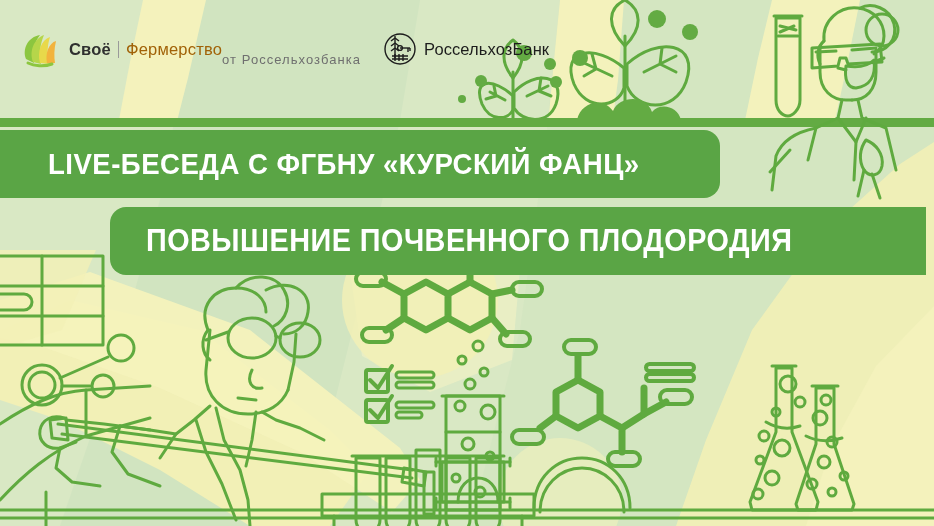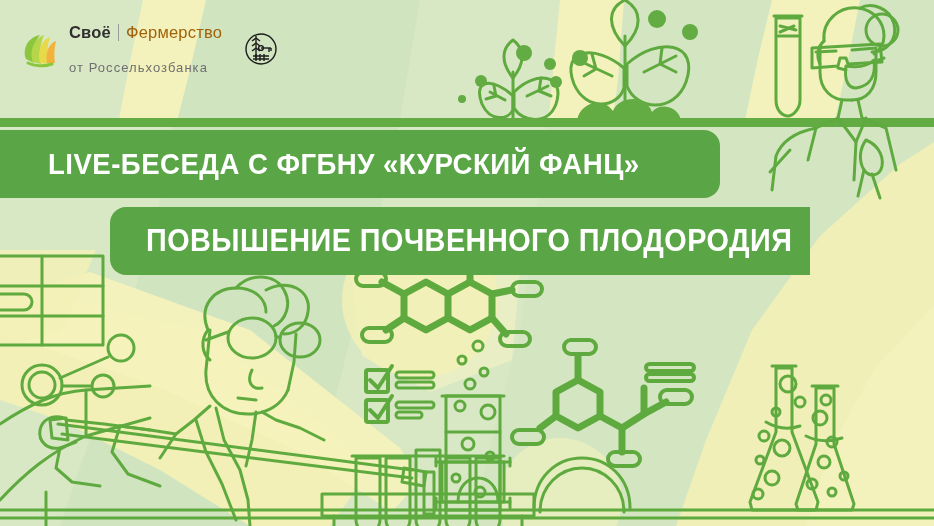--- a/index.html
+++ b/index.html
@@ -15,29 +15,29 @@
   .banner{
     position:absolute;background:#5aa545;display:flex;align-items:center;
     color:#fff;letter-spacing:.5px;white-space:nowrap;
   }
   #banner1{
     left:-20px;top:130px;height:68px;width:740px;
     border-radius:0 16px 16px 0;padding-left:68px;box-sizing:border-box;
   }
   #banner1 .btxt{font-size:30px;font-weight:700;transform:scaleX(.92);transform-origin:left center;}
   #banner2{
-    left:110px;top:207px;height:68px;width:700px;
+    left:110px;top:207px;height:68px;width:816px;
     border-radius:16px 0 0 16px;padding-left:36px;box-sizing:border-box;
   }
   #banner2 .btxt{font-size:31px;font-weight:700;transform:scaleX(.93);transform-origin:left center;}
 
   
   #logos{position:absolute;left:20px;top:27px;height:44px;display:flex;align-items:center;gap:22px;}
   .logo-svoe{display:flex;align-items:center;gap:9px;}
-  .svoe-texts{display:flex;flex-direction:column;justify-content:center;line-height:1;}
+  .svoe-texts{display:flex;flex-direction:row;justify-content:center;line-height:1;}
   .svoe-row1{display:flex;align-items:center;gap:7px;}
   .svoe-word{font-size:16.5px;font-weight:700;color:#2f2f2f;letter-spacing:.2px;}
   .svoe-div{width:1px;height:17px;background:#9a9a9a;}
   .svoe-word2{font-size:16.5px;font-weight:400;color:#a16207;letter-spacing:.2px;}
   .svoe-sub{font-size:13px;color:#6f6f6f;letter-spacing:1.05px;margin-top:20px;}
   .logo-rshb{display:flex;align-items:center;gap:7px;}
   .rshb-word{font-size:16.5px;color:#1c1c1c;letter-spacing:.1px;}
 </style>
 </head>
 <body>
@@ -356,17 +356,18 @@
           <circle cx="17" cy="17" r="15"></circle>
           <path d="M12,4 L12,26"></path>
           <path d="M12,6 L8,9 M12,6 L16,9 M12,11 L8,14 M12,11 L16,14 M12,16 L8,19 M12,16 L16,19"></path>
           <path d="M17,16 L27,16"></path>
           <circle cx="17" cy="16" r="2.4"></circle>
           <path d="M25,16 L25,20 M27,16 L27,19"></path>
           <path d="M9,24 L25,24 M9,27 L25,27"></path>
           <path d="M12,22 L12,29 M16,22 L16,29 M20,22 L20,29"></path>
         </g>
       </svg>
+      <span class="rshb-word">РоссельхозБанк</span>
     </div>
 
   </div>
 
 </div>
 
 </body></html>

